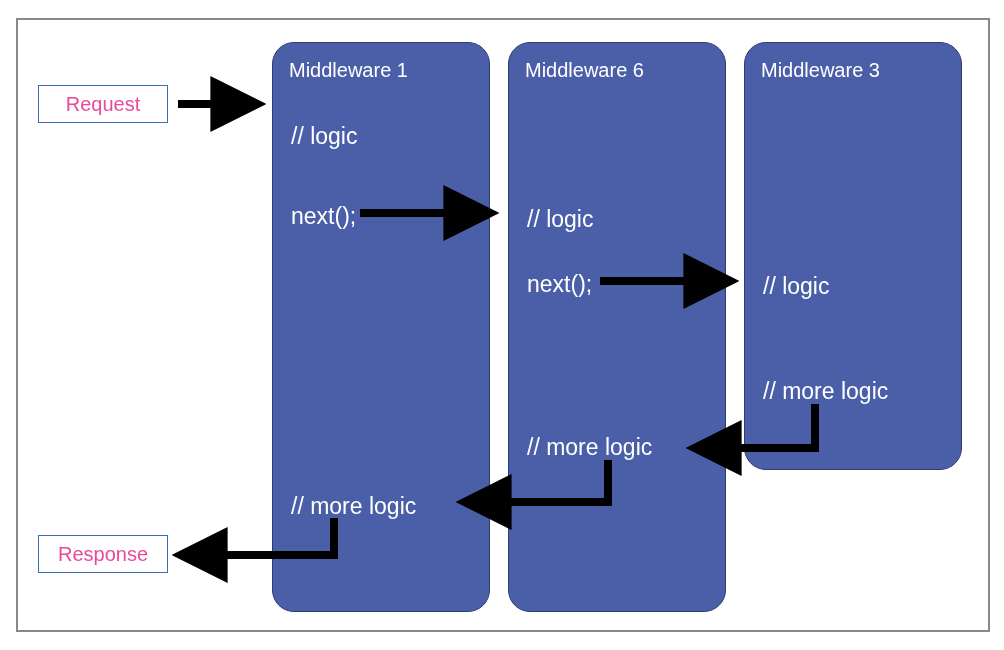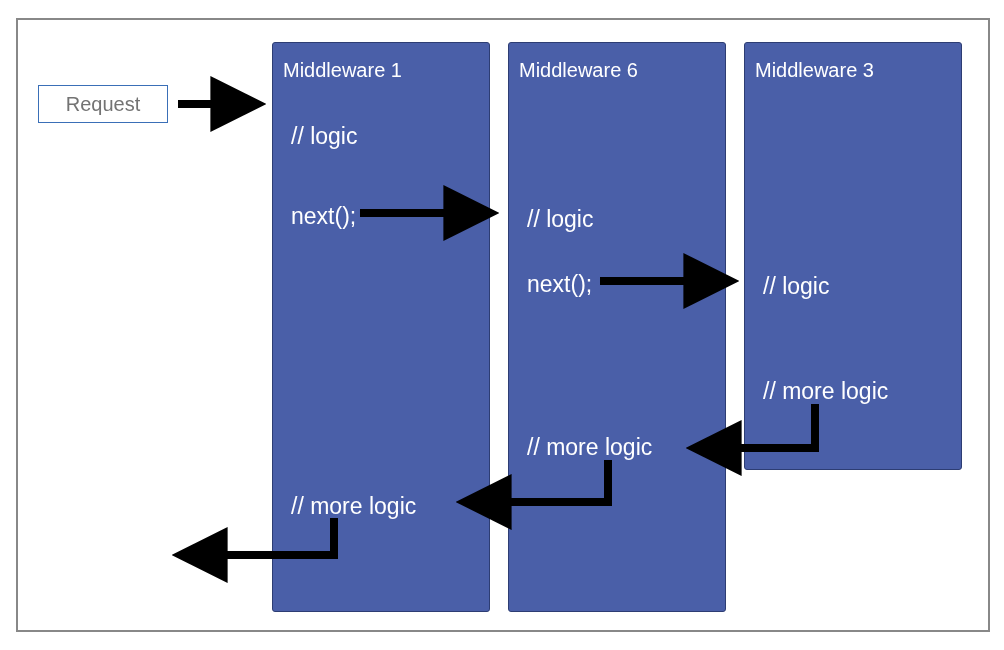--- a/index.html
+++ b/index.html
@@ -20,37 +20,37 @@
     top: 18px;
     width: 974px;
     height: 614px;
     border: 2px solid #888;
     box-sizing: border-box;
   }
   .io-box {
     position: absolute;
     border: 1px solid #3a6fb7;
     background: #fff;
-    color: #737373;
+    color: #ec4899;
     font-size: 20px;
     display: flex;
     align-items: center;
     justify-content: center;
     height: 38px;
     width: 130px;
     box-sizing: border-box;
   }
   .mw {
     position: absolute;
     background: #4a5fa8;
     border: 1.5px solid #2d3d73;
-    border-radius: 3px;
+    border-radius: 22px;
     color: #fff;
     box-sizing: border-box;
-    padding: 16px 10px;
+    padding: 16px 16px;
   }
   .mw-title {
     font-size: 20px;
     color: #fff;
     margin-bottom: 20px;
   }
   .code-line {
     font-size: 23px;
     color: #fff;
     position: absolute;
@@ -67,20 +67,23 @@
 </head>
 <body>
 
 <div class="canvas">
   <div class="frame"></div>
 
   <div class="io-box" style="left:38px; top:85px;">
     <span>Request</span>
   </div>
 
+  <div class="io-box" style="left:38px; top:535px;">
+    <span>Response</span>
+  </div>
 
   <div class="mw" style="left:272px; top:42px; width:218px; height:570px;">
     <div class="mw-title">Middleware 1</div>
     <div class="code-line" style="left:18px; top:80px;">// logic</div>
     <div class="code-line" style="left:18px; top:160px;">next();</div>
     <div class="code-line" style="left:18px; top:450px;">// more logic</div>
   </div>
 
   <div class="mw" style="left:508px; top:42px; width:218px; height:570px;">
     <div class="mw-title">Middleware 6</div>

